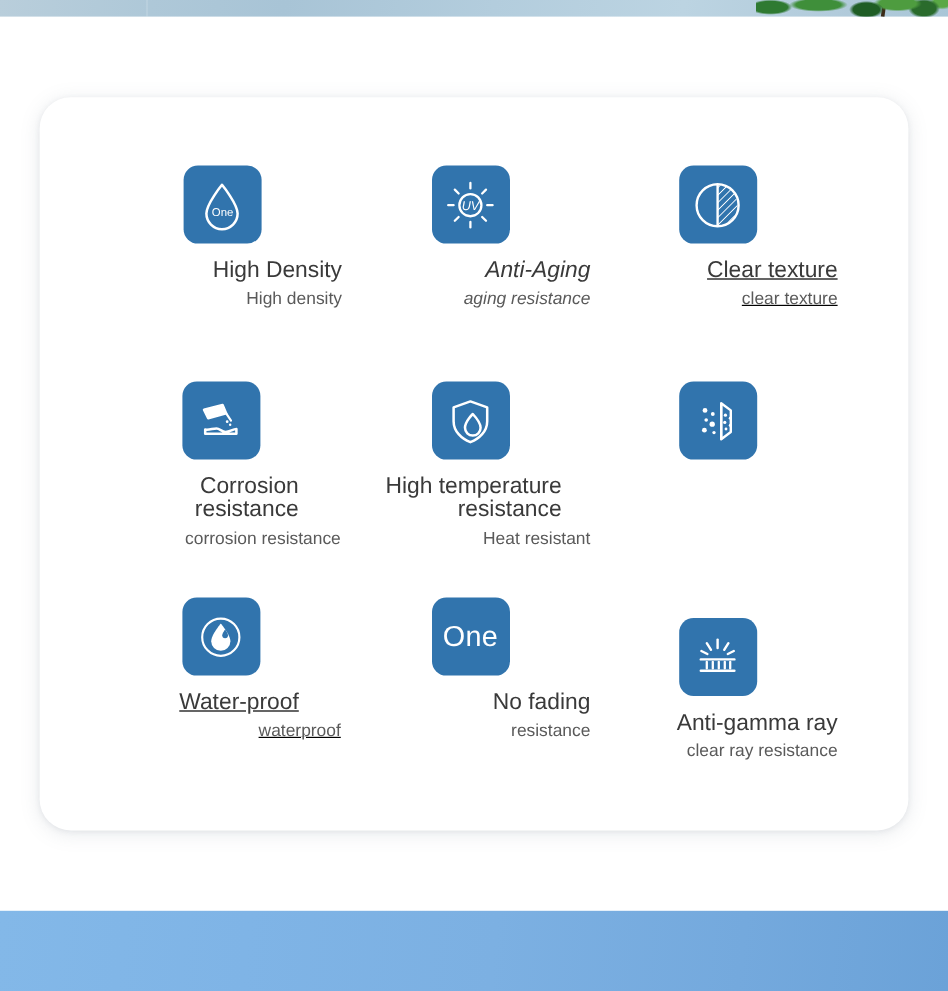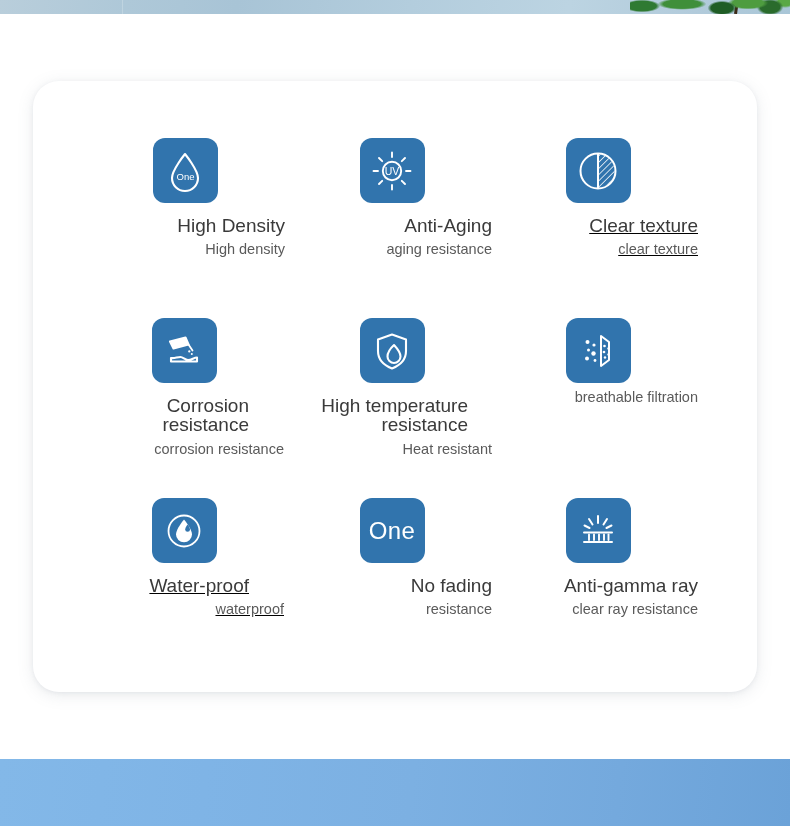--- a/index.html
+++ b/index.html
@@ -141,21 +141,21 @@
       <div class="tile">
         <svg width="46" height="46" viewBox="0 0 46 46">
           <path d="M23 6 C23 6 10 22 10 30 a13 13 0 0 0 26 0 C36 22 23 6 23 6 Z" fill="none" stroke="#ffffff" stroke-width="2.1" stroke-linejoin="round"></path>
           <text x="23.5" y="32" text-anchor="middle" font-family="Liberation Sans, sans-serif" font-size="9.5" fill="#ffffff">One</text>
         </svg>
       </div>
       <div class="f-title">High Density</div>
       <div class="f-sub">High density</div>
     </div>
 
-    <div class="feature" style="left:259px; top:57px;">
+    <div class="feature" style="left:259px; top:57px;font-style:italic;">
       <div class="tile">
         <svg width="48" height="48" viewBox="0 0 48 48">
           <g stroke="#ffffff" stroke-width="1.9" stroke-linecap="round" fill="none">
             <circle cx="24" cy="24" r="9.2"></circle>
             <line x1="24" y1="5.5" x2="24" y2="10"></line>
             <line x1="24" y1="38" x2="24" y2="42.5"></line>
             <line x1="5.5" y1="24" x2="10" y2="24"></line>
             <line x1="38" y1="24" x2="42.5" y2="24"></line>
             <line x1="11" y1="11" x2="14.2" y2="14.2"></line>
             <line x1="33.8" y1="33.8" x2="37" y2="37"></line>
@@ -231,21 +231,20 @@
             <circle cx="11" cy="29.5" r="2.0"></circle>
             <circle cx="19" cy="31.5" r="1.4"></circle>
             <circle cx="28.5" cy="17" r="1.35"></circle>
             <circle cx="32.5" cy="19.5" r="1.2"></circle>
             <circle cx="28" cy="23" r="1.35"></circle>
             <circle cx="32.5" cy="25.5" r="1.2"></circle>
             <circle cx="29" cy="28.5" r="1.2"></circle>
           </g>
         </svg>
       </div>
-      <div class="f-sub">breathable filtration</div>
     </div>
 
     <div class="feature" style="left:51px; top:417px;text-decoration:underline;">
       <div class="tile">
         <svg width="44" height="44" viewBox="0 0 44 44">
           <circle cx="22" cy="22" r="15.5" fill="none" stroke="#ffffff" stroke-width="1.8"></circle>
           <path d="M22 10.5 C22 10.5 14 20 14 25.3 a8 8 0 0 0 16 0 C30 20 22 10.5 22 10.5 Z" fill="#ffffff"></path>
           <path d="M25.6 15.5 C25.6 15.5 23.2 18.6 23.2 20.4 a2.4 2.4 0 0 0 4.8 0 C28 18.6 25.6 15.5 25.6 15.5 Z" fill="#3174ad"></path>
         </svg>
       </div>
@@ -254,21 +253,21 @@
     </div>
 
     <div class="feature" style="left:259px; top:417px;">
       <div class="tile">
         <span class="tile-text">One</span>
       </div>
       <div class="f-title">No fading</div>
       <div class="f-sub">resistance</div>
     </div>
 
-    <div class="feature" style="left:465px; top:417px;">
+    <div class="feature" style="left:465px; top:434px;">
       <div class="tile">
         <svg width="44" height="44" viewBox="0 0 44 44">
           <g stroke="#ffffff" stroke-width="2" stroke-linecap="round">
             <line x1="22" y1="7" x2="22" y2="14"></line>
             <line x1="13" y1="10" x2="16.5" y2="15.5"></line>
             <line x1="31" y1="10" x2="27.5" y2="15.5"></line>
             <line x1="8.5" y1="16.5" x2="13.5" y2="19"></line>
             <line x1="35.5" y1="16.5" x2="30.5" y2="19"></line>
             <line x1="8" y1="23.5" x2="36" y2="23.5"></line>
             <line x1="8" y1="33" x2="36" y2="33"></line>

